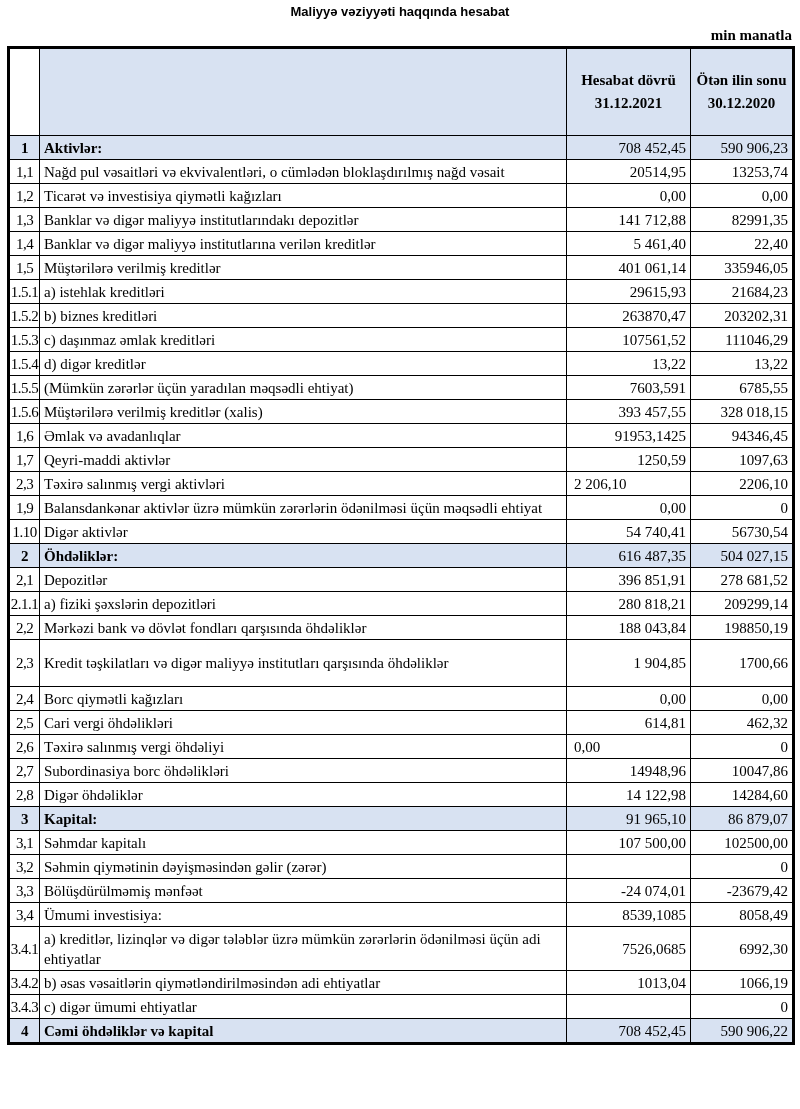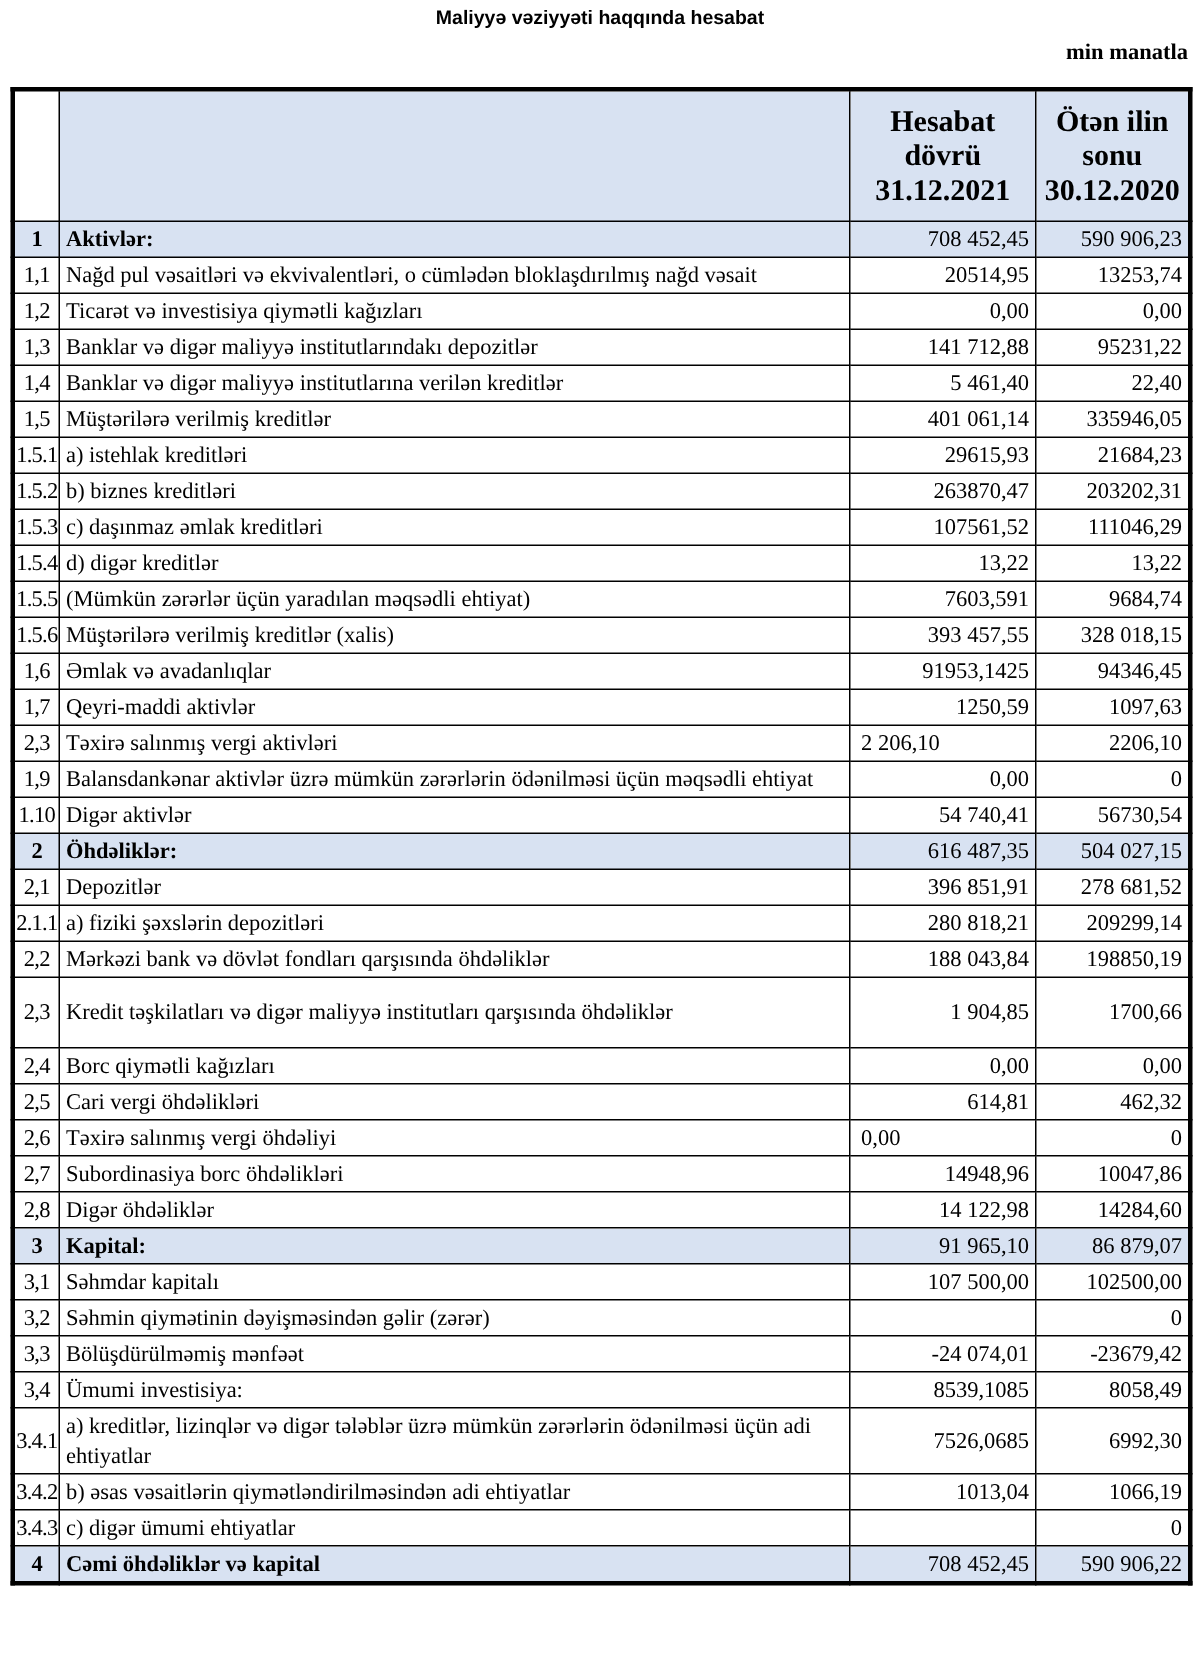--- a/index.html
+++ b/index.html
@@ -13,34 +13,34 @@
   }
   .page-title {
     font-family: "Liberation Sans", sans-serif;
     font-weight: 700; font-size: 13px;
     text-align: center; padding-top: 4px;
   }
   .unit-note {
     width: 792px;
     font-weight: 700; font-size: 15px;
     text-align: right;
-    margin-top: 8px; margin-bottom: 14px;
+    margin-top: 8px; margin-bottom: 2px;
   }
   table.fin {
     border-collapse: collapse;
     table-layout: fixed;
     margin-left: 7px;
     width: 785px;
     border: 3px solid var(--border);
   }
   th, td { border: 1.5px solid var(--border); overflow: hidden; }
   thead th {
     height: 88px;
     background: var(--hl);
-    font-size: 20px; font-weight: 700;
+    font-size: 15px; font-weight: 700;
     text-align: center; vertical-align: middle;
     line-height: 23px; padding: 0 2px;
   }
   thead th.numcol-h { background: #ffffff; }
   tbody td {
     font-size: 15px; line-height: 20px;
     padding: 2px 3px 1px 3px;
     vertical-align: middle;
     height: 24px;
   }
@@ -95,21 +95,21 @@
       <tr>
         <td class="num">1,2</td>
         <td class="label">Ticarət və investisiya qiymətli kağızları</td>
         <td class="val">0,00</td>
         <td class="val">0,00</td>
       </tr>
       <tr>
         <td class="num">1,3</td>
         <td class="label">Banklar və digər maliyyə institutlarındakı depozitlər</td>
         <td class="val">141 712,88</td>
-        <td class="val">95231,22</td>
+        <td class="val">82991,35</td>
       </tr>
       <tr>
         <td class="num">1,4</td>
         <td class="label">Banklar və digər maliyyə institutlarına verilən kreditlər</td>
         <td class="val">5 461,40</td>
         <td class="val">22,40</td>
       </tr>
       <tr>
         <td class="num">1,5</td>
         <td class="label">Müştərilərə verilmiş kreditlər</td>
@@ -137,21 +137,21 @@
       <tr>
         <td class="num">1.5.4</td>
         <td class="label">d) digər kreditlər</td>
         <td class="val">13,22</td>
         <td class="val">13,22</td>
       </tr>
       <tr>
         <td class="num">1.5.5</td>
         <td class="label">(Mümkün zərərlər üçün yaradılan məqsədli ehtiyat)</td>
         <td class="val">7603,591</td>
-        <td class="val">9684,74</td>
+        <td class="val">6785,55</td>
       </tr>
       <tr>
         <td class="num">1.5.6</td>
         <td class="label">Müştərilərə verilmiş kreditlər (xalis)</td>
         <td class="val">393 457,55</td>
         <td class="val">328 018,15</td>
       </tr>
       <tr>
         <td class="num">1,6</td>
         <td class="label">Əmlak və avadanlıqlar</td>

